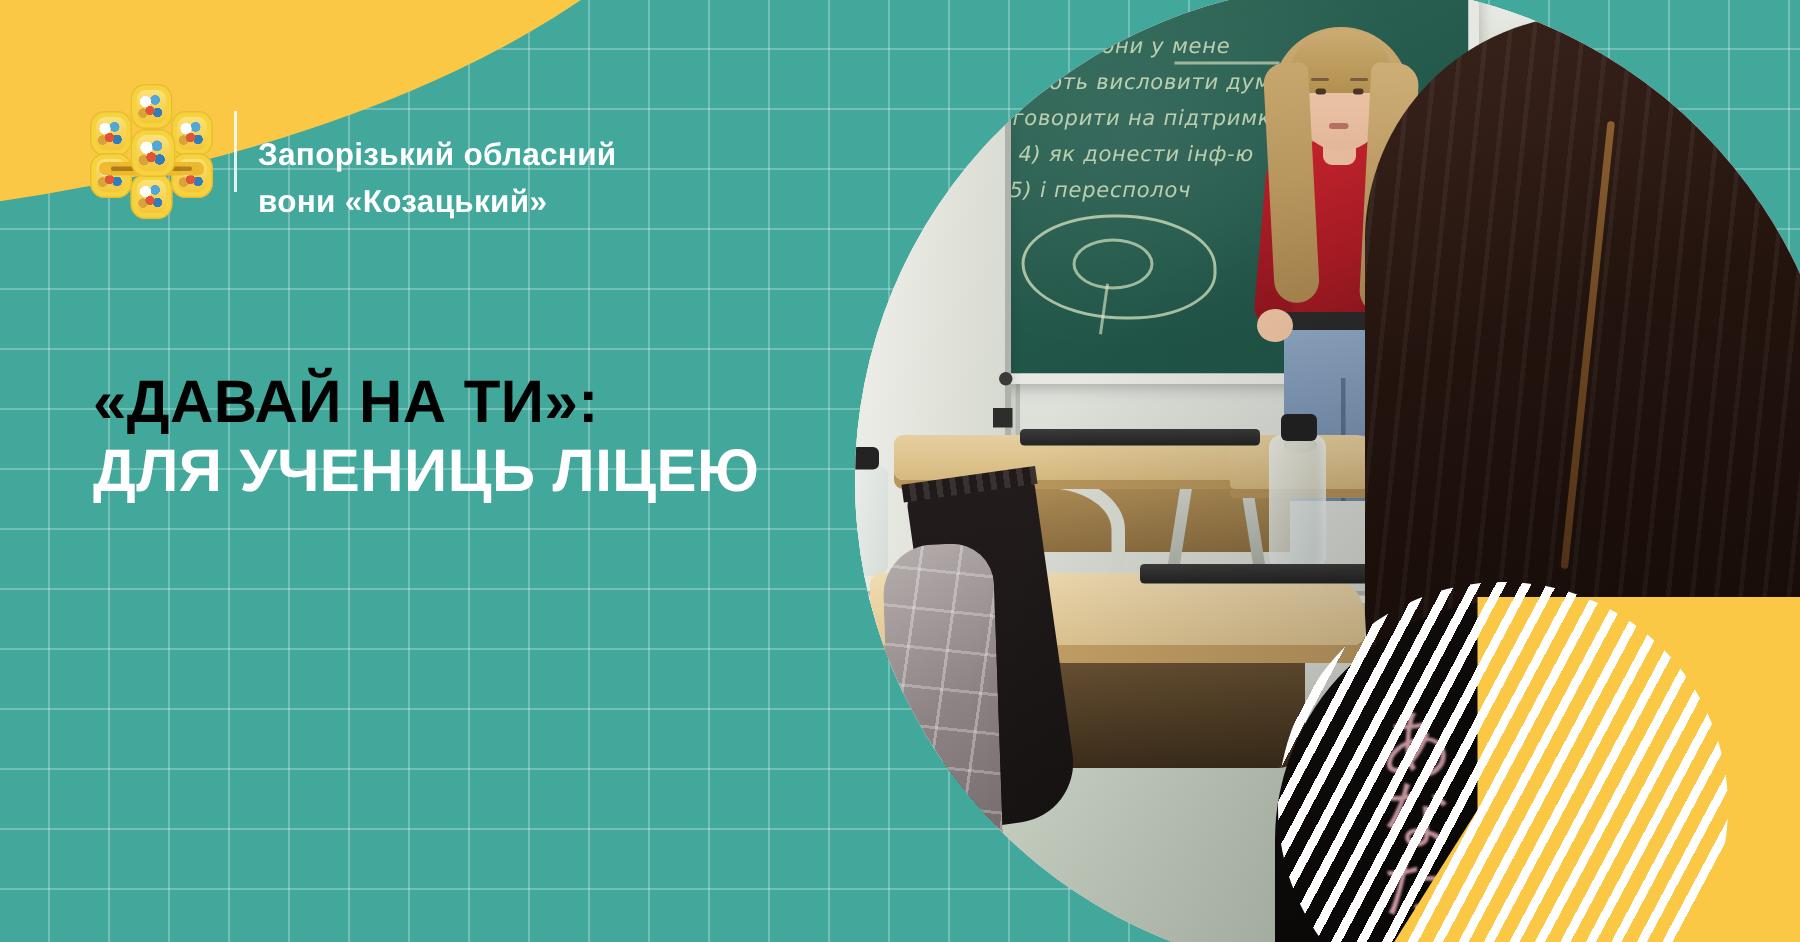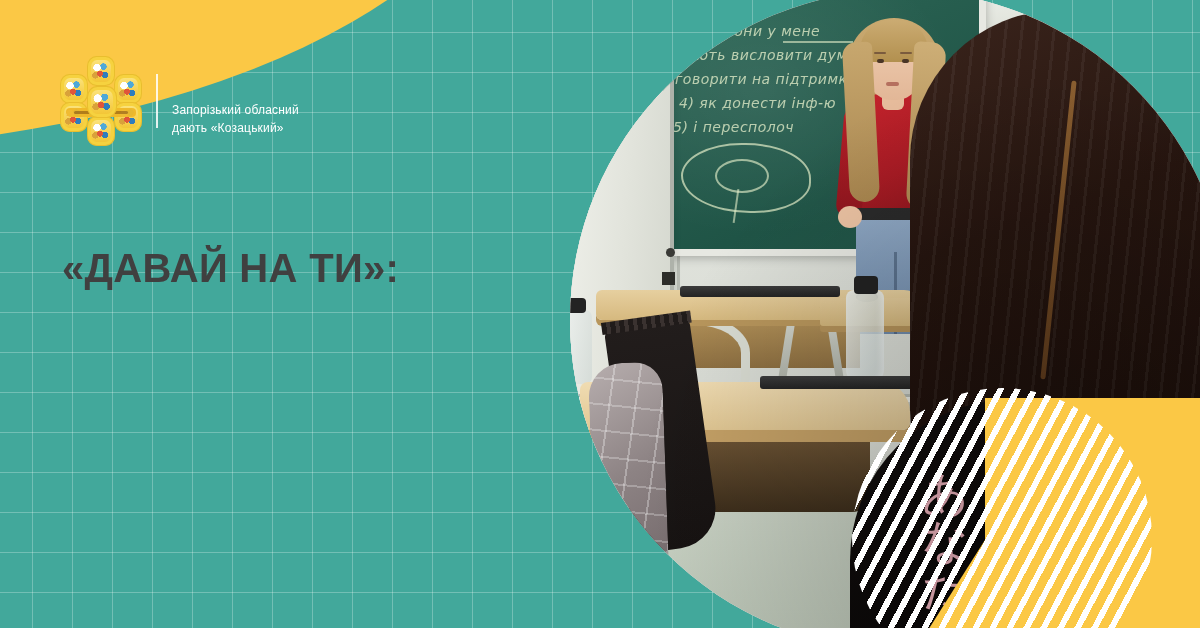--- a/index.html
+++ b/index.html
@@ -98,23 +98,23 @@
 
   .brand-divider {
     width:2px;
     height:54px;
     background:rgba(255,255,255,.85);
     margin:0 14px 0 12px;
     flex:0 0 auto;
   }
   .brand-text {
     color:#ffffff;
-    font-size:12px;
+    font-size:21px;
     line-height:1.45;
-    font-weight:400;
+    font-weight:700;
     letter-spacing:.2px;
     white-space:nowrap;
     margin-top:37px;
   }
   .brand-text .l2 { display:block; }
 
   
   .photo-circle {
     position:absolute;
     left:570px; top:-10px;
@@ -506,21 +506,21 @@
   }
   .title-line {
     font-size:40px;
     font-weight:bold;
     line-height:1.16;
     letter-spacing:.3px;
     color:#ffffff;
     text-transform:uppercase;
     white-space:nowrap;
   }
-  .title-line.accent { color:#404040; }
+  .title-line.accent { color:#000000; }
 </style>
 </head>
 <body>
 
 <div id="stage">
 
   <div class="grid-overlay"></div>
 
   <div class="photo-circle">
     <div class="photo-inner">
@@ -621,26 +621,27 @@
       <div class="hexbadge hb-right"></div>
       <div class="hexbadge hb-bl"></div>
       <div class="hexbadge hb-br"></div>
       <div class="hexbadge hb-bottom"></div>
       <div class="logo-ribbon"></div>
       <div class="hexbadge hb-center"></div>
     </div>
     <div class="brand-divider"></div>
     <div class="brand-text">
       <span class="l1">Запорізький обласний</span>
-      <span class="l2">дають «Козацький»</span>
+      <span class="l2">вони «Козацький»</span>
     </div>
   </div>
 
   <div class="title-block">
     <div class="title-line accent">«ДАВАЙ НА ТИ»:</div>
+    <div class="title-line">ДЛЯ УЧЕНИЦЬ ЛІЦЕЮ</div>
   </div>
 
   <div class="corner-yellow-fill"></div>
   <div class="corner-yellow"></div>
 
   <div class="stripes">
     <div class="stripes-inner"></div>
   </div>
 
 </div>

